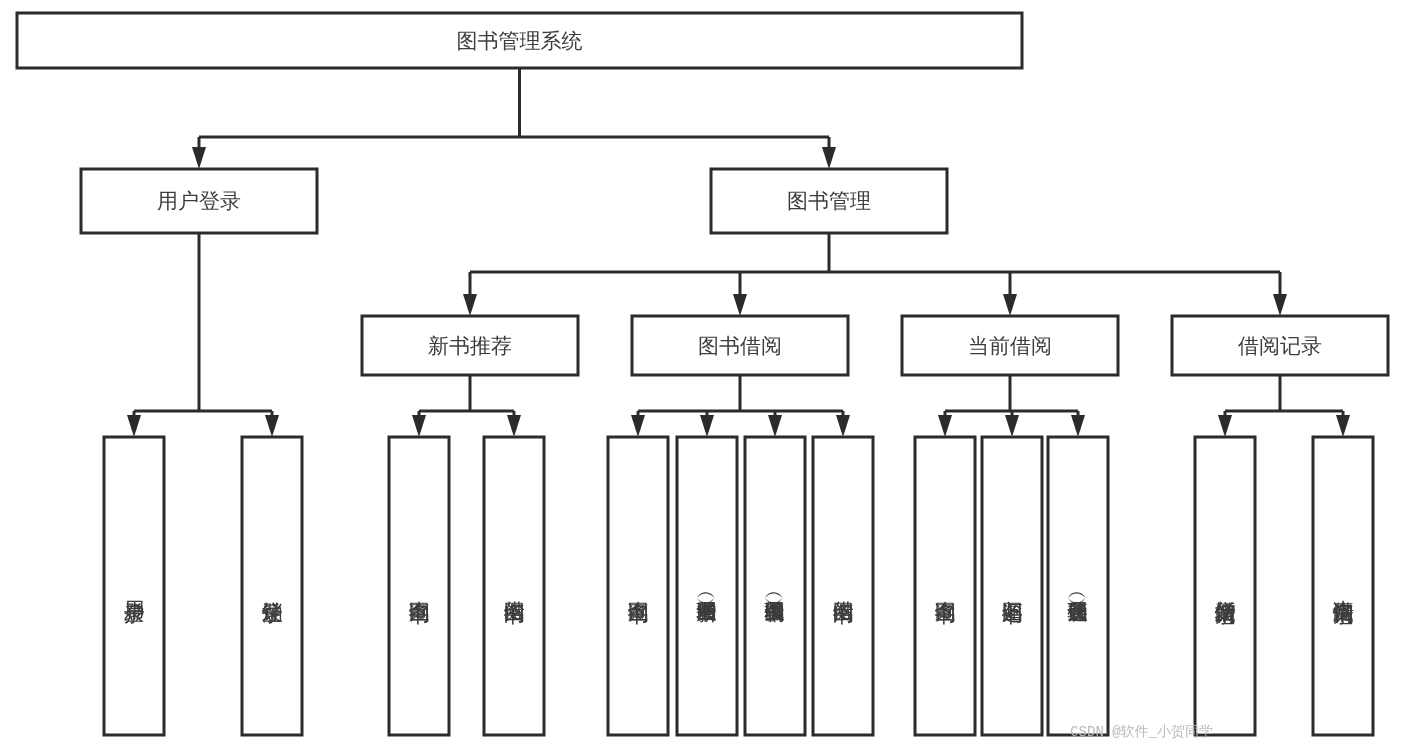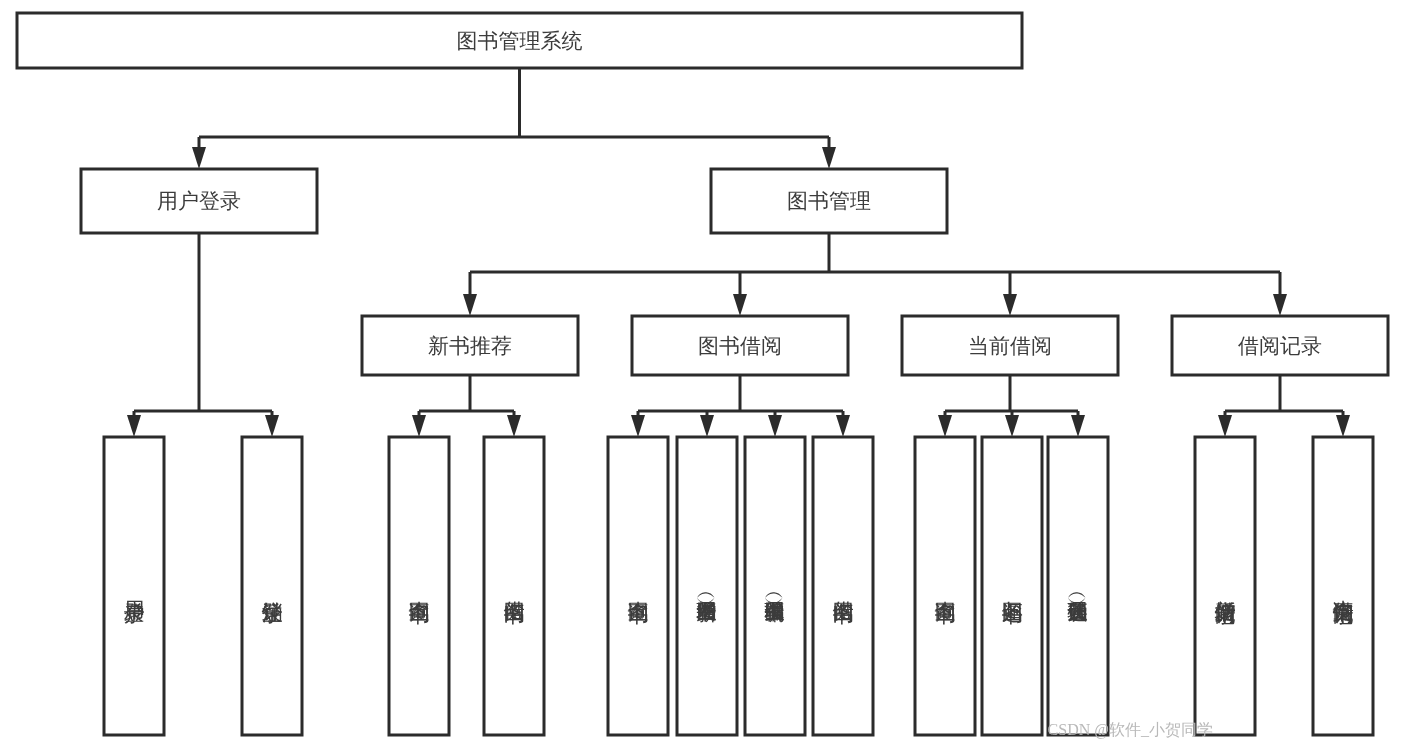--- a/index.html
+++ b/index.html
@@ -12,22 +12,22 @@
   .arrow-head{fill:#2b2b2b;stroke:none;}
   .node-label{font-family:"DejaVu Sans","Liberation Sans",sans-serif;
               fill:#3c3c3c;font-size:21px;text-anchor:middle;dominant-baseline:middle;}
   .vnode{position:absolute;display:flex;align-items:center;justify-content:center;
          pointer-events:none;}
   .vnode span{writing-mode:vertical-rl;text-orientation:upright;
               font-family:"DejaVu Sans","Liberation Sans",sans-serif;
               color:#3c3c3c;font-size:21px;line-height:1.08;letter-spacing:1px;
               white-space:nowrap;}
   .vnode.tight span{font-size:20px;letter-spacing:0px;line-height:1.0;}
-  .watermark{position:absolute;right:8px;bottom:6px;font-size:16px;color:#b9b9b9;
-             font-family:Liberation Serif, serif;white-space:nowrap;}
+  .watermark{position:absolute;right:8px;bottom:6px;font-size:14px;color:#b9b9b9;
+             font-family:Liberation Mono, monospace;white-space:nowrap;}
 </style>
 </head>
 <body>
 
 <div id="stage">
   <svg class="diagram" viewBox="0 0 1405 747">
     <defs></defs>
     <g id="connectors">
         <line x1="519.5" y1="68" x2="519.5" y2="137" class="conn"></line>
         <line x1="199" y1="137" x2="829" y2="137" class="conn"></line>

